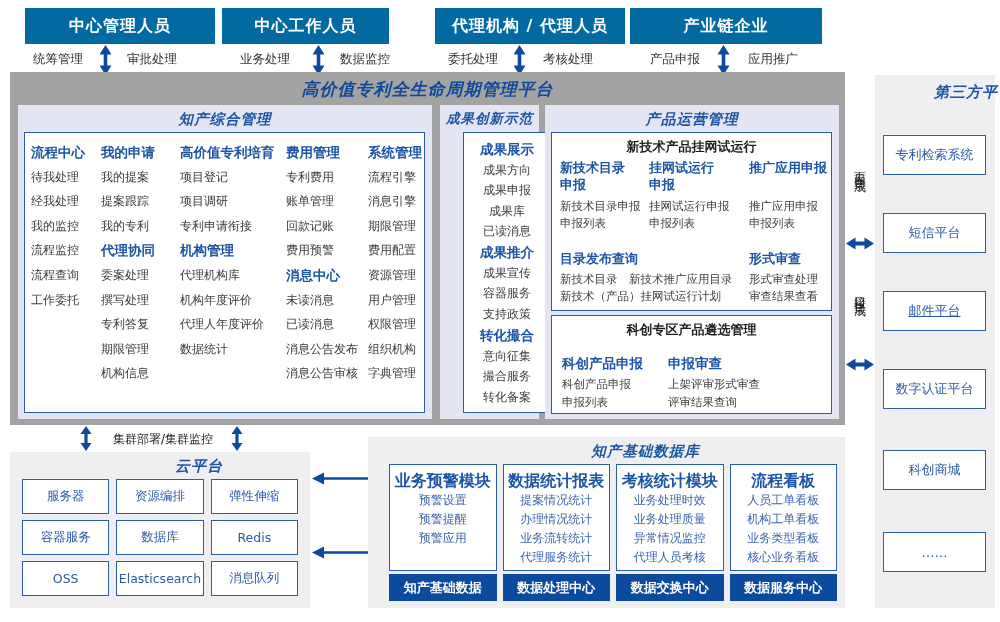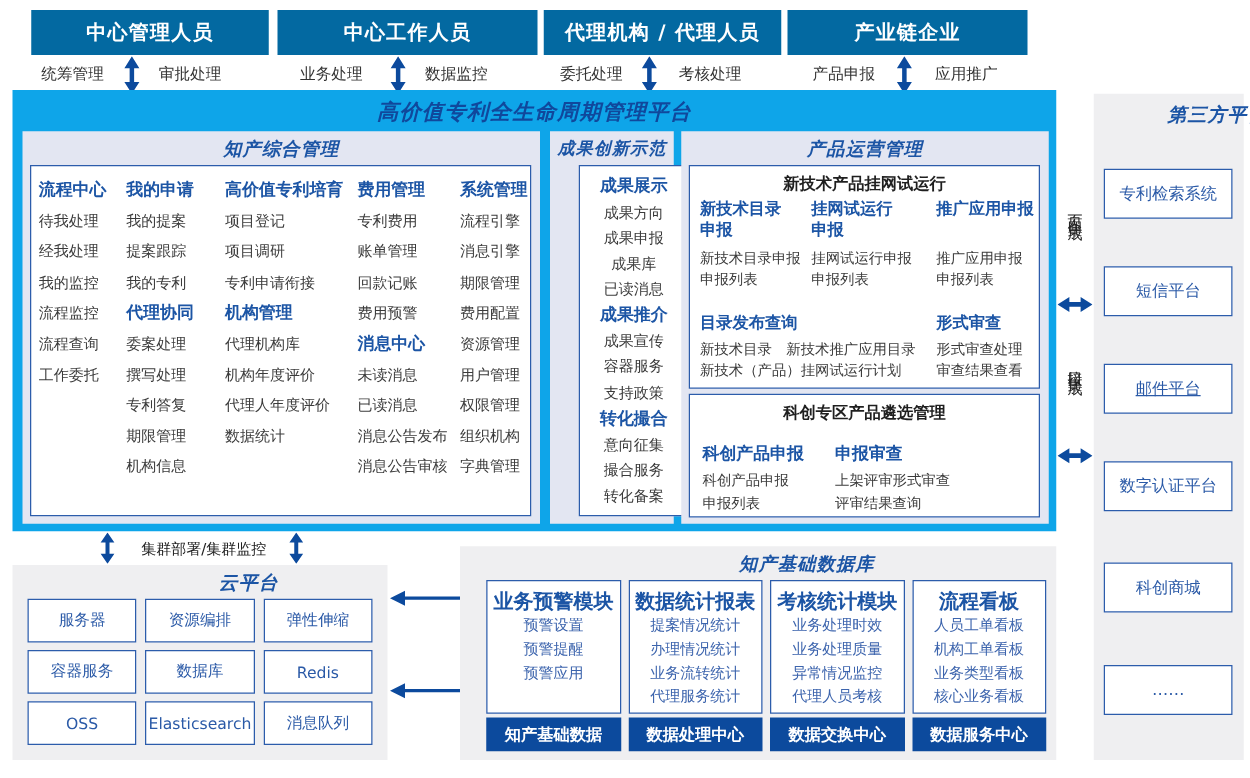--- a/index.html
+++ b/index.html
@@ -8,21 +8,21 @@
   .abs{position:absolute;}
 
   
   .bar{position:absolute;top:8px;height:36px;background:#0369a1;color:#fff;
        font-weight:bold;font-size:16px;display:flex;align-items:center;justify-content:center;
        letter-spacing:1px;white-space:nowrap;}
   .toplabel{position:absolute;top:51px;font-size:12.5px;color:#333;white-space:nowrap;}
   .tarrow{position:absolute;top:45px;width:13px;height:30px;}
 
   
-  .main{position:absolute;left:10px;top:72px;width:835px;height:353px;background:#0ea5e9;}
+  .main{position:absolute;left:10px;top:72px;width:835px;height:353px;background:#a3a3a3;}
   .main-title{position:absolute;left:0;top:6px;width:100%;text-align:center;
               font-style:italic;font-weight:bold;font-size:17px;color:#10489c;letter-spacing:1px;}
   .sec{position:absolute;background:#e3e6f2;}
   .sec1{left:8px;top:33px;width:414px;height:314px;}
   .sec2{left:430px;top:33px;width:99px;height:314px;}
   .sec3{left:535px;top:33px;width:294px;height:314px;}
   .sec-title{position:absolute;left:0;top:5px;width:100%;text-align:center;
              font-style:italic;font-weight:bold;font-size:14.5px;color:#1c55a5;letter-spacing:1px;}
   .wbox{position:absolute;background:#fff;border:1.5px solid #2c5cab;}
   .box1{left:6px;top:27px;width:399px;height:279px;}
@@ -85,21 +85,21 @@
   .vtext{position:absolute;writing-mode:vertical-rl;text-orientation:upright;
          font-size:12px;color:#222;letter-spacing:3px;}
   svg{display:block;}
 </style>
 </head>
 <body>
 
 <div class="stage">
 
   <div class="bar" style="left:25px;width:190px;">中心管理人员</div>
-  <div class="bar" style="left:222px;width:208px;">中心工作人员</div>
+  <div class="bar" style="left:222px;width:167px;">中心工作人员</div>
   <div class="bar" style="left:435px;width:190px;">代理机构 / 代理人员</div>
   <div class="bar" style="left:630px;width:192px;">产业链企业</div>
 
   <span class="toplabel" style="left:33px;">统筹管理</span>
   <span class="toplabel" style="left:127px;">审批处理</span>
   <span class="toplabel" style="left:240px;">业务处理</span>
   <span class="toplabel" style="left:340px;">数据监控</span>
   <span class="toplabel" style="left:448px;">委托处理</span>
   <span class="toplabel" style="left:543px;">考核处理</span>
   <span class="toplabel" style="left:650px;">产品申报</span>

